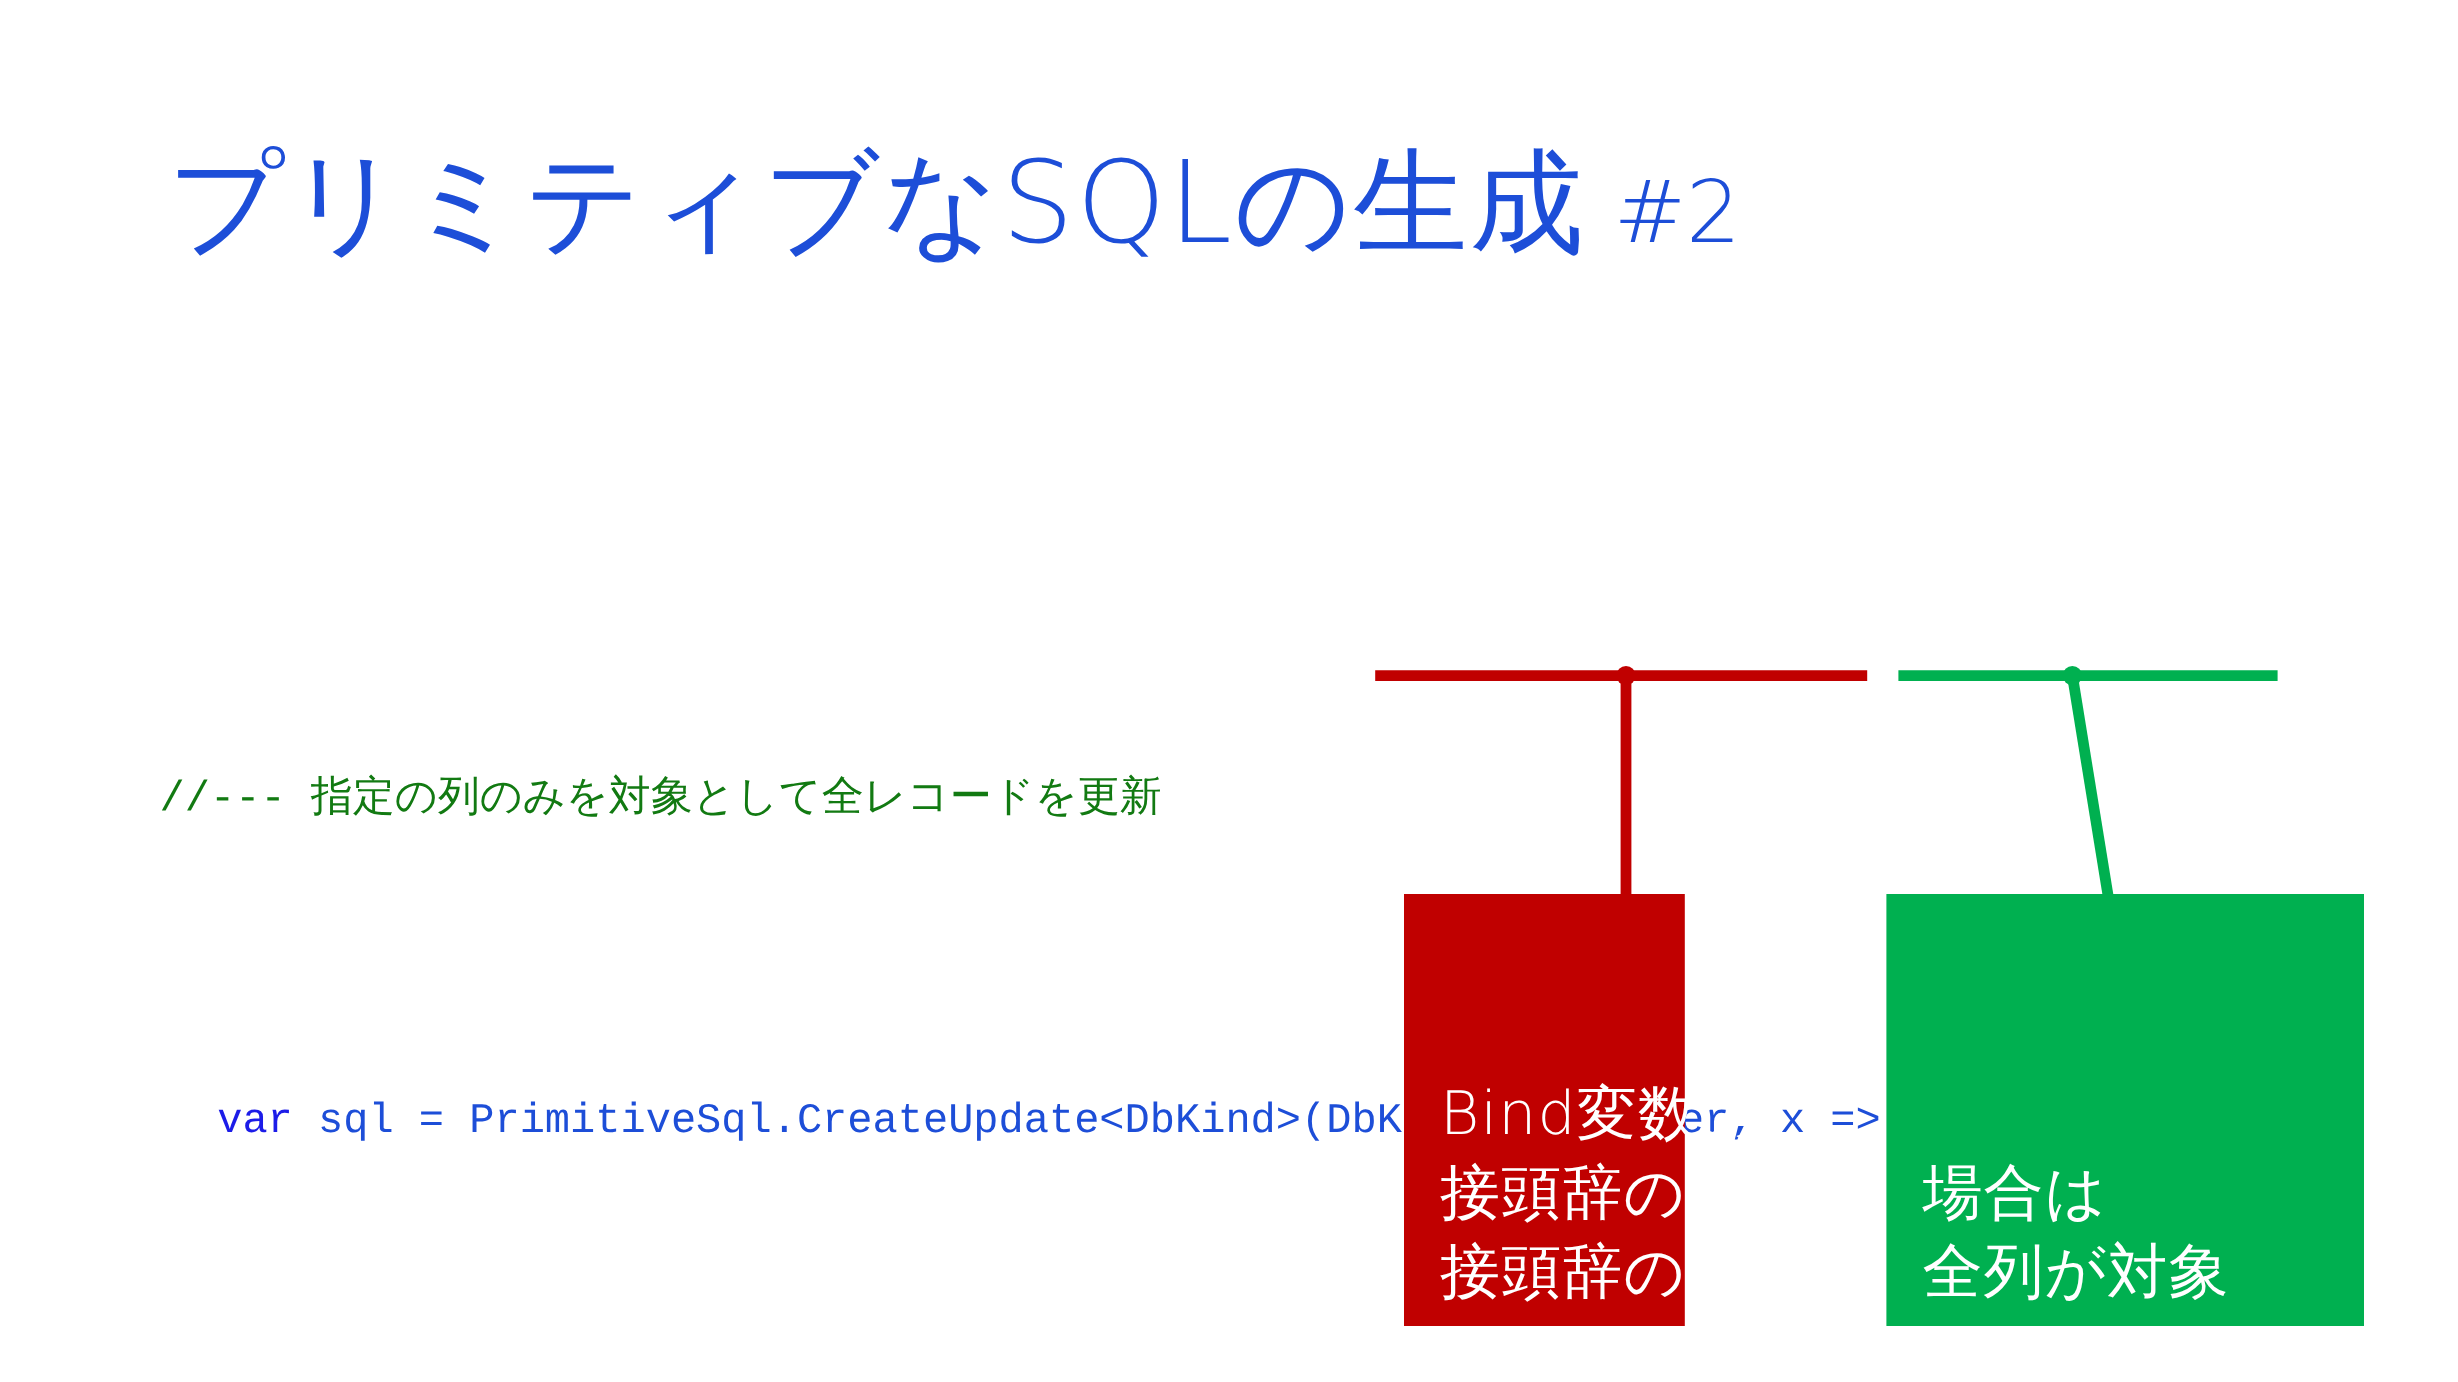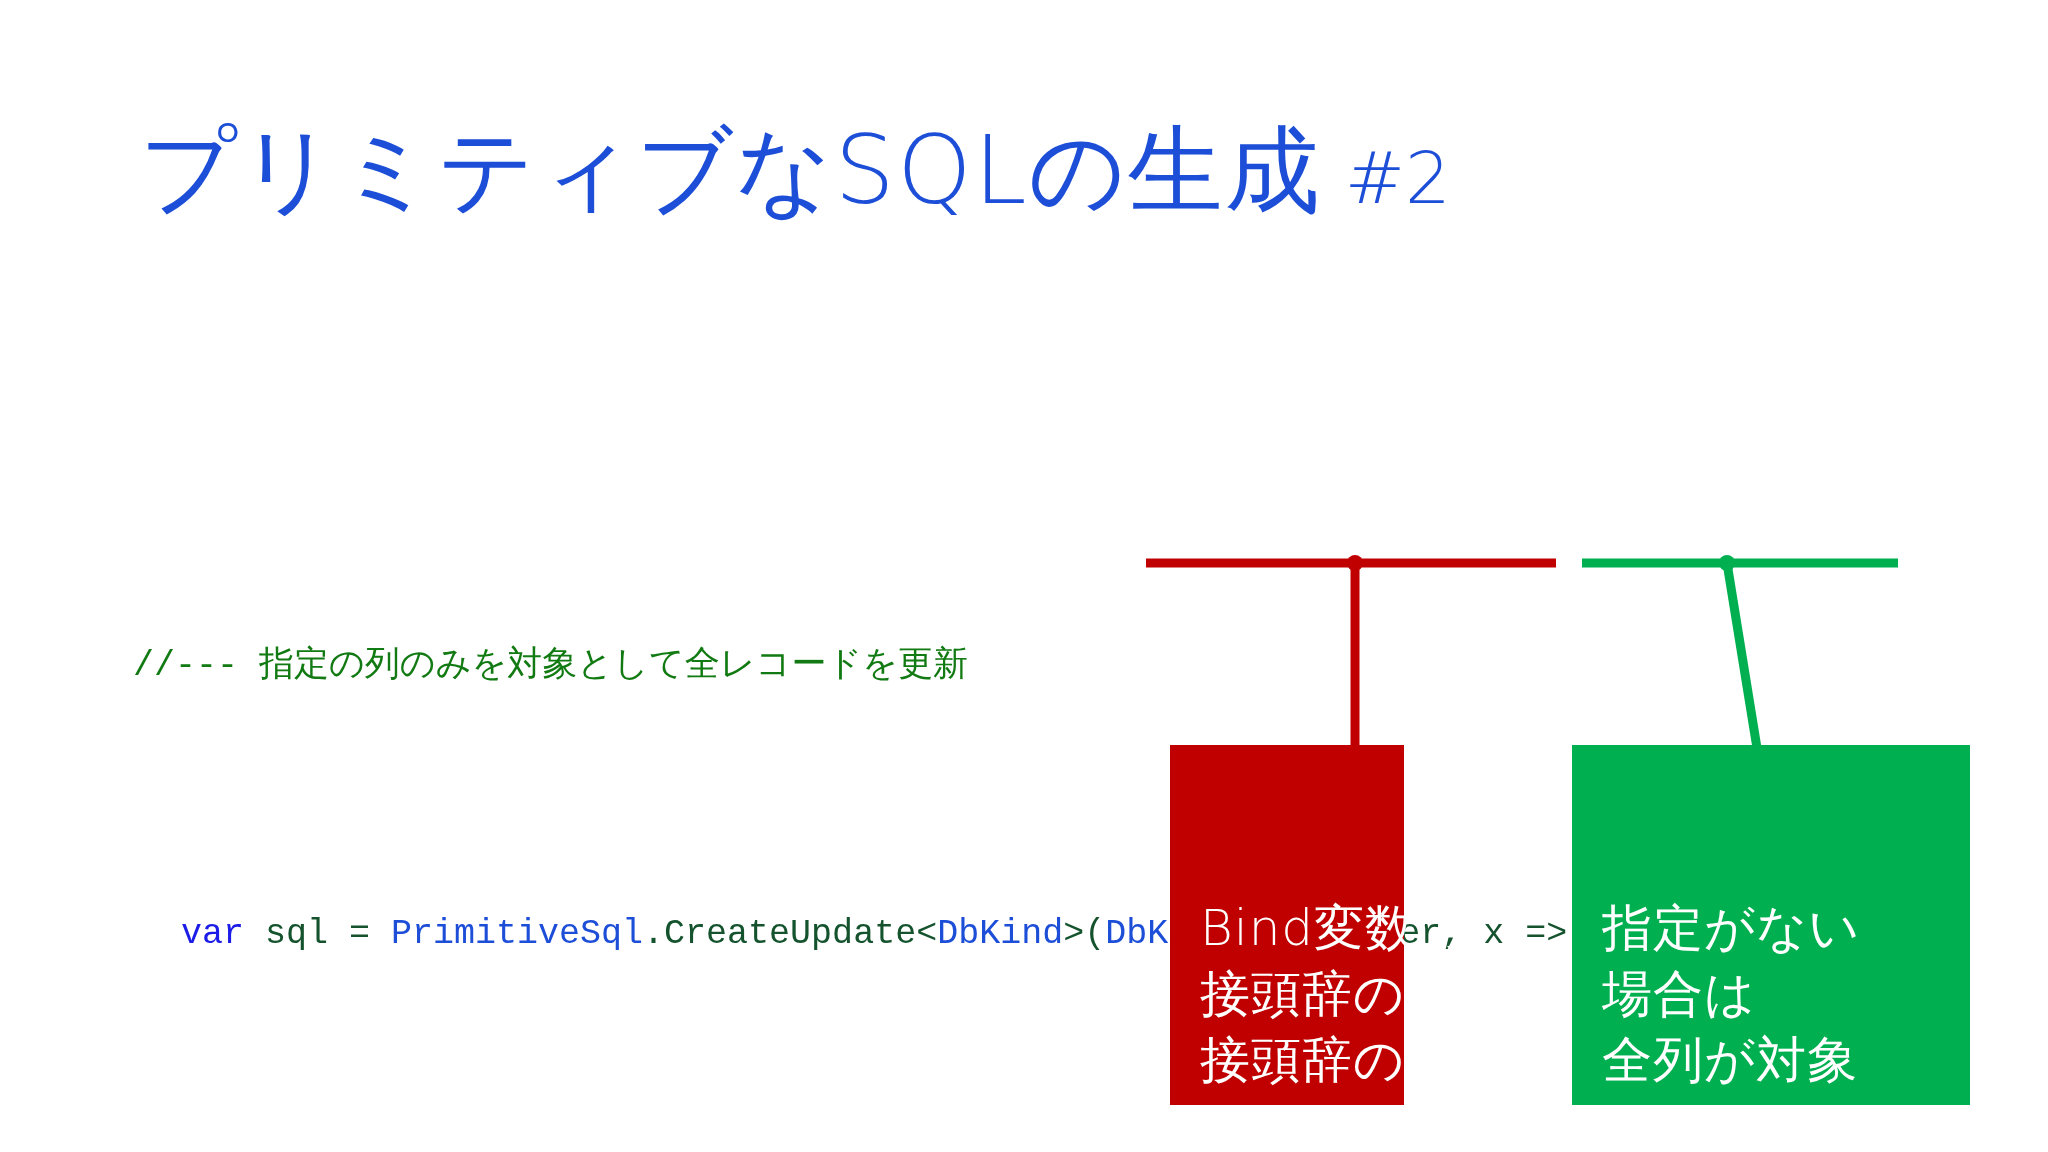--- a/index.html
+++ b/index.html
@@ -56,21 +56,21 @@
   }
   .code-line {
     height: 67px;
     white-space: pre;
     font-family: Liberation Mono, monospace;
   }
 
   .tok-comment { color: #127A12; }
   .tok-keyword { color: #1C1CE8; margin-left: 48px; }
   .tok-type    { color: #1d4ed8; }
-  .tok-plain   { color: #14532d; }
+  .tok-plain   { color: #1d4ed8; }
 
   
   #annotation-layer {
     position: absolute;
     inset: 0;
     pointer-events: none;
   }
   #annotation-layer svg {
     position: absolute;
     left: 0;
@@ -156,18 +156,17 @@
     </svg>
   </div>
 
   <div class="callout" id="callout-red">
     <span class="callout-line">Bind変数の</span>
     <span class="callout-line">接頭辞の</span>
     <span class="callout-line">接頭辞の</span>
   </div>
 
   <div class="callout" id="callout-green">
-    <span class="callout-line">指定がない</span>
     <span class="callout-line">場合は</span>
     <span class="callout-line">全列が対象</span>
   </div>
 
 </div>
 
 </body></html>

